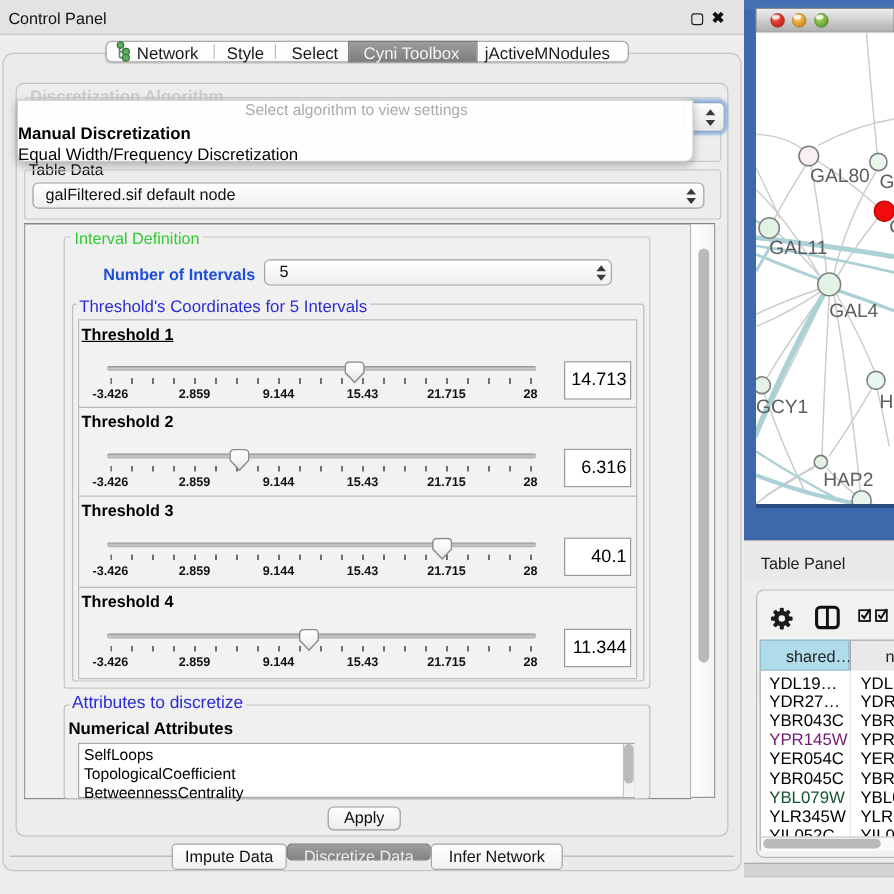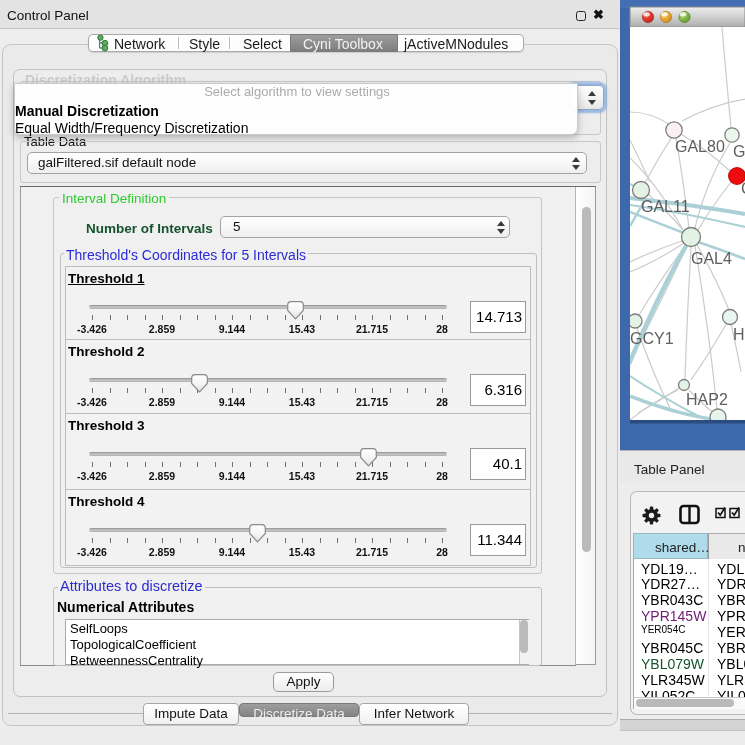--- a/index.html
+++ b/index.html
@@ -44,21 +44,21 @@
 <div class="a" style="left:572px;top:165px;width:0px;height:0px;border-left:4px solid transparent;border-right:4px solid transparent;border-top:5px solid #3A3A3A;"></div>
 <div class="a" style="left:20px;top:187px;width:556px;height:478px;background:#F0F0F0;"></div>
 <div class="a" style="left:20px;top:186px;width:576px;height:1px;background:#6A6A6A;"></div>
 <div class="a" style="left:20px;top:187px;width:1px;height:478px;background:#9C9C9C;"></div>
 <div class="a" style="left:20px;top:665px;width:556px;height:1px;background:#8A8A8A;"></div>
 <div class="a" style="left:575px;top:187px;width:1px;height:478px;background:#B5B5B5;"></div>
 <div class="a" style="left:576px;top:187px;width:20px;height:478px;background:linear-gradient(to right,#FFFFFF,#F4F4F4);border-right:1px solid #9A9A9A;border-bottom:1px solid #9A9A9A;"></div>
 <div class="a" style="left:582px;top:207px;width:9px;height:345px;background:#BABABA;border-radius:5.5px;"></div>
 <div class="a" style="left:53px;top:197px;width:489px;height:377px;border:1px solid #C6C6C6;border-radius:3px;"></div>
 <div class="a" style="left:59px;top:191px;font-size:13.5px;color:#2FCB2F;white-space:nowrap;background:#F0F0F0;padding:0 3px;">Interval Definition</div>
-<div class="a" style="left:86px;top:221px;font-size:13.5px;color:#14532d;white-space:nowrap;font-weight:bold;">Number of Intervals</div>
+<div class="a" style="left:86px;top:221px;font-size:13.5px;color:#1d4ed8;white-space:nowrap;font-weight:bold;">Number of Intervals</div>
 <div class="a" style="left:220px;top:216px;width:290px;height:22px;background:linear-gradient(#FFFFFF,#EFEFEF);border:1px solid #A3A3A3;border-radius:5px;"></div>
 <div class="a" style="left:233px;top:219px;font-size:13.5px;color:#111;white-space:nowrap;">5</div>
 <div class="a" style="left:497px;top:221px;width:0px;height:0px;border-left:4px solid transparent;border-right:4px solid transparent;border-bottom:5px solid #3A3A3A;"></div>
 <div class="a" style="left:497px;top:229px;width:0px;height:0px;border-left:4px solid transparent;border-right:4px solid transparent;border-top:5px solid #3A3A3A;"></div>
 <div class="a" style="left:60px;top:253px;width:477px;height:315px;border:1px solid #BFBFBF;border-radius:3px;"></div>
 <div class="a" style="left:64px;top:247px;font-size:14px;color:#2B2BD6;white-space:nowrap;background:#F0F0F0;padding:0 2px;">Threshold's Coordinates for 5 Intervals</div>
 <svg width="0" height="0" style="position:absolute">
     <defs>
 <linearGradient id="thg" x1="0" y1="0" x2="0" y2="1">
 <stop offset="0" stop-color="#FFFFFF"></stop>
@@ -364,21 +364,21 @@
 <div class="a" style="left:633px;top:559px;width:1px;height:26px;background:#A8A8A8;"></div>
 <div class="a" style="left:633px;top:559px;width:112px;height:138px;background:#FFF;border-left:1px solid #A8A8A8;overflow:hidden;"></div>
 <div class="a" style="left:641px;top:560.5px;font-size:14px;color:#000;white-space:nowrap;">YDL19…</div>
 <div class="a" style="left:717px;top:560.5px;font-size:14px;color:#000;white-space:nowrap;">YDL1</div>
 <div class="a" style="left:641px;top:576.4px;font-size:14px;color:#000;white-space:nowrap;">YDR27…</div>
 <div class="a" style="left:717px;top:576.4px;font-size:14px;color:#000;white-space:nowrap;">YDR2</div>
 <div class="a" style="left:641px;top:592.3px;font-size:14px;color:#000;white-space:nowrap;">YBR043C</div>
 <div class="a" style="left:717px;top:592.3px;font-size:14px;color:#000;white-space:nowrap;">YBR0</div>
 <div class="a" style="left:641px;top:608.2px;font-size:14px;color:#701a75;white-space:nowrap;">YPR145W</div>
 <div class="a" style="left:717px;top:608.2px;font-size:14px;color:#000;white-space:nowrap;">YPR1</div>
-<div class="a" style="left:641px;top:624.1px;font-size:10px;color:#000;white-space:nowrap;">YER054C</div>
+<div class="a" style="left:641px;top:624.1px;font-size:14px;color:#000;white-space:nowrap;">YER054C</div>
 <div class="a" style="left:717px;top:624.1px;font-size:14px;color:#000;white-space:nowrap;">YER0</div>
 <div class="a" style="left:641px;top:640.0px;font-size:14px;color:#000;white-space:nowrap;">YBR045C</div>
 <div class="a" style="left:717px;top:640.0px;font-size:14px;color:#000;white-space:nowrap;">YBR0</div>
 <div class="a" style="left:641px;top:655.9px;font-size:14px;color:#14532d;white-space:nowrap;">YBL079W</div>
 <div class="a" style="left:717px;top:655.9px;font-size:14px;color:#000;white-space:nowrap;">YBL0</div>
 <div class="a" style="left:641px;top:671.8px;font-size:14px;color:#000;white-space:nowrap;">YLR345W</div>
 <div class="a" style="left:717px;top:671.8px;font-size:14px;color:#000;white-space:nowrap;">YLR3</div>
 <div class="a" style="left:641px;top:687.7px;font-size:14px;color:#000;white-space:nowrap;">YIL052C</div>
 <div class="a" style="left:717px;top:687.7px;font-size:14px;color:#000;white-space:nowrap;">YIL0</div>
 <div class="a" style="left:708px;top:559px;width:1px;height:138px;background:#E8E8E8;"></div>

